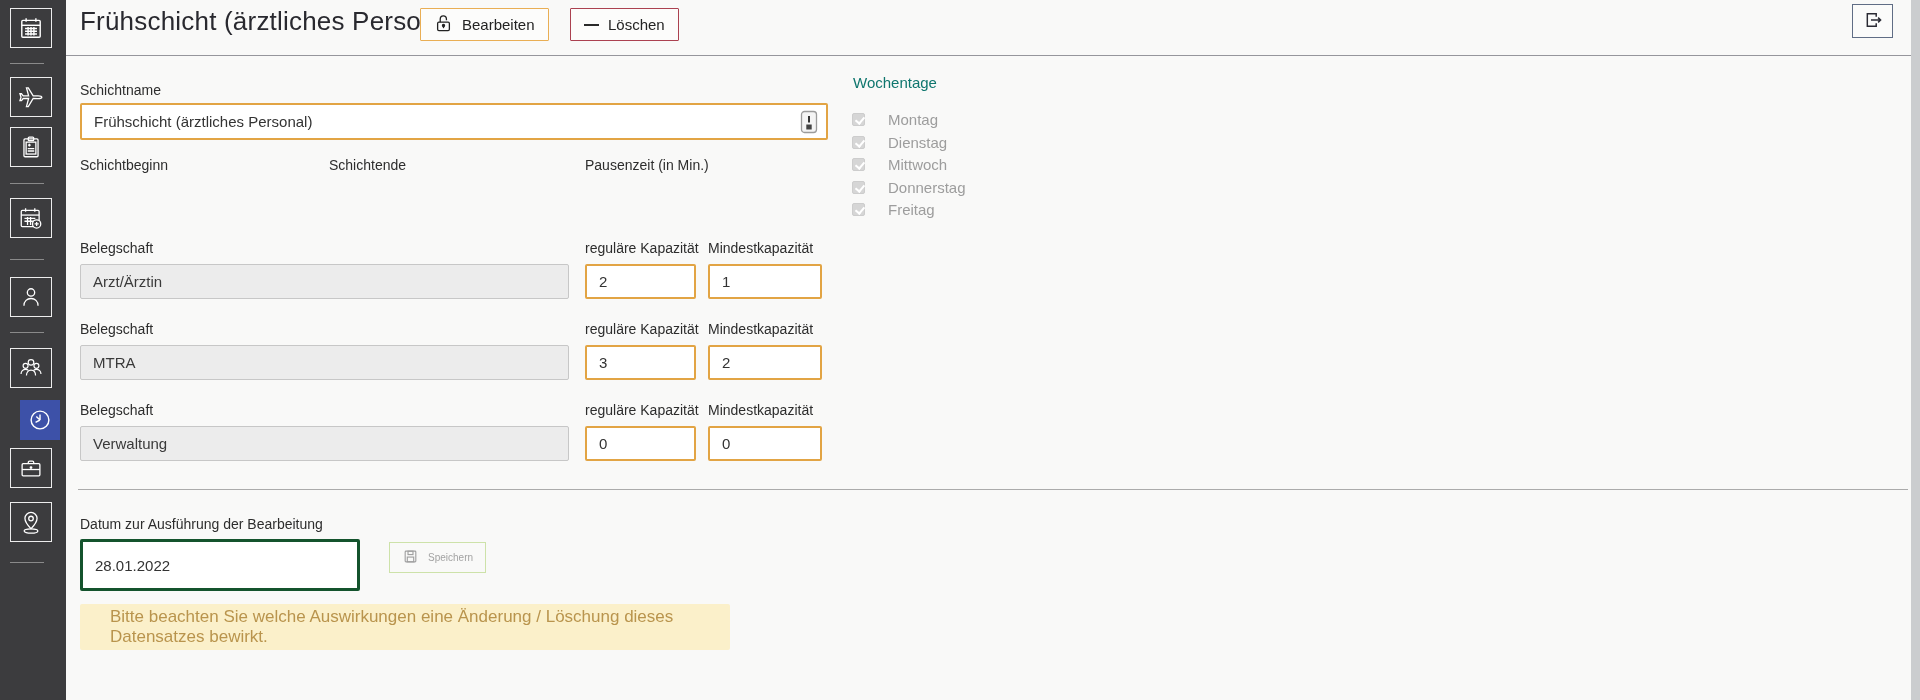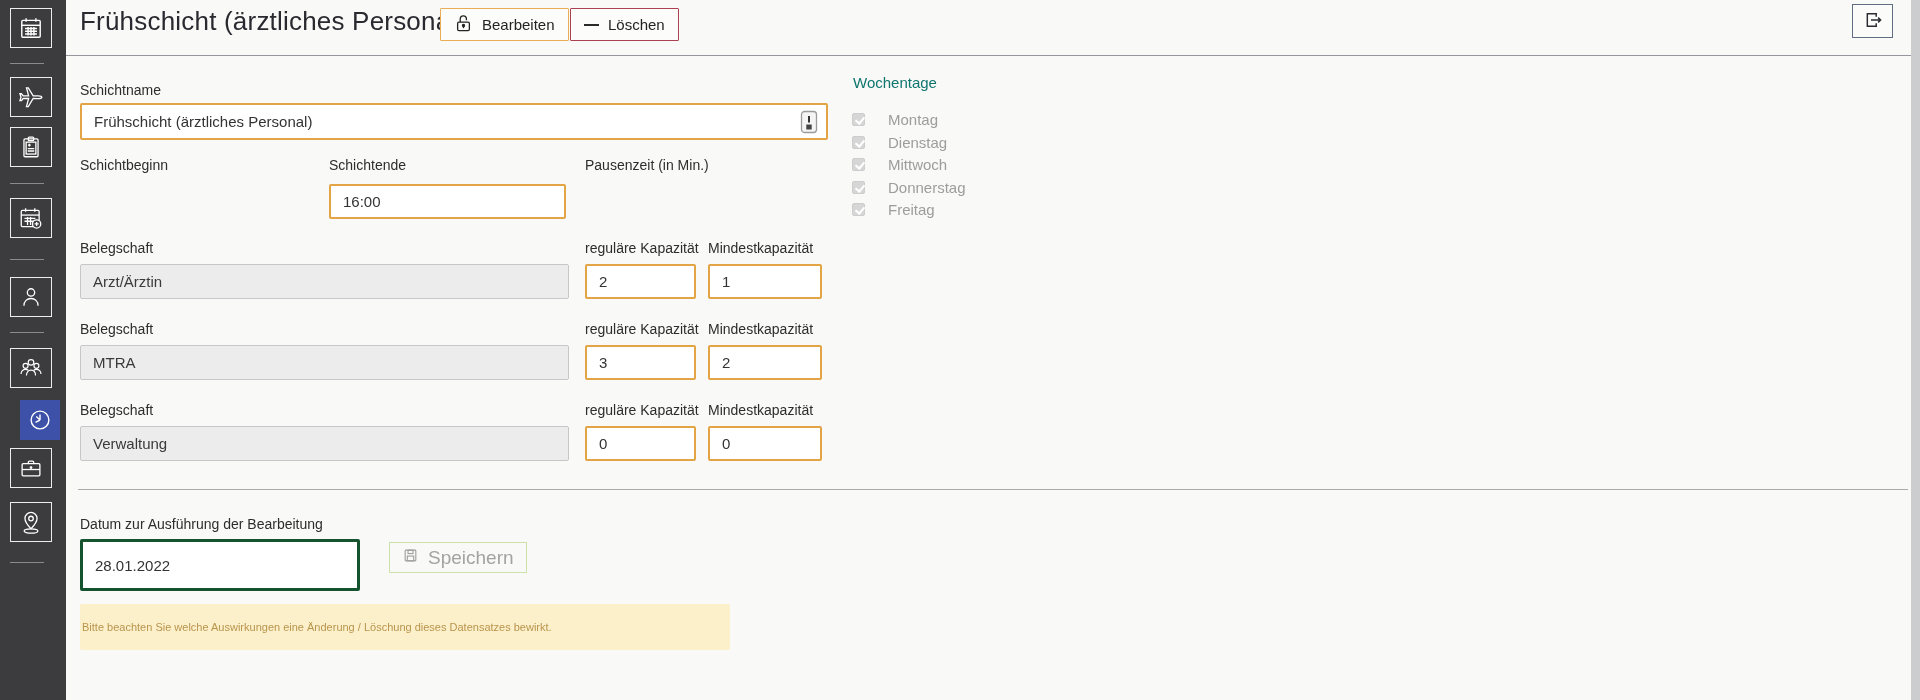--- a/index.html
+++ b/index.html
@@ -14,21 +14,21 @@
   .nav-box.active { left:20px; width:40px; border:none; background:#3d51a8; }
   .nav-div { position:absolute; left:10px; width:34px; height:1px; background:#8a8a8a; }
   .nav-box svg { display:block; }
 
   
   .page-title { position:absolute; left:80px; top:6px; font-size:26px; font-weight:normal;
                 color:#29292f; letter-spacing:.2px; white-space:nowrap; }
   .hdr-btn { position:absolute; top:8px; height:33px; display:inline-flex; align-items:center;
              gap:9px; padding:0 13px; background:#fcfcfb; font-size:15px; color:#232323;
              cursor:pointer; border-radius:1px; }
-  #btn-edit { left:420px; border:1px solid #e9ae54;margin-left:20px; }
+  #btn-edit { left:420px; border:1px solid #e9ae54; }
   #btn-delete { left:570px; border:1px solid #ab4150; }
   .dash-ic { width:15px; height:2px; background:#2a2a2a; }
   #btn-exit { position:absolute; left:1852px; top:4px; width:41px; height:34px;
               border:1px solid #606d85; background:#fbfbfa; display:flex; align-items:center;
               justify-content:center; cursor:pointer; }
   #hdr-divider { position:absolute; left:66px; top:55px; width:1845px; height:1px; background:#96969c; }
 
   
   .lbl { position:absolute; font-size:14px; color:#2d2d2d; white-space:nowrap; }
   .inp { position:absolute; height:35px; border:2px solid #e2a444; border-radius:2px;
@@ -40,24 +40,24 @@
   #inp-beg  { left:80px;  top:184px; width:236px; }
   #inp-end  { left:329px; top:184px; width:237px; }
   #inp-pau  { left:585px; top:184px; width:237px; }
   .beleg { left:80px; width:489px; }
   .reg   { left:585px; width:111px; }
   .mind  { left:708px; width:114px; }
   #sec-divider { position:absolute; left:78px; top:489px; width:1830px; height:1px; background:#ababab; }
   #inp-datum { left:80px; top:539px; width:280px; height:52px; border:3px solid #14532d; }
   #btn-save { position:absolute; left:389px; top:542px; height:31px; display:inline-flex;
               align-items:center; gap:9px; padding:0 12px; border:1px solid #cde2a9;
-              background:transparent; font-size:19px; color:#a3a3a3; cursor:pointer; }
+              background:transparent; font-size:10px; color:#a3a3a3; cursor:pointer; }
   #warning { position:absolute; left:80px; top:604px; width:650px; height:46px; background:#fbf0ca;
-             border-radius:2px; display:flex; align-items:center; padding-left:2px;
-             font-size:11px; color:#b9944d; }
+             border-radius:2px; display:flex; align-items:center; padding-left:30px;
+             font-size:17px; color:#b9944d; }
 
   
   #wt-head { position:absolute; left:853px; top:74px; font-size:15px; color:#0f766e; }
   .day-row { position:absolute; left:852px; display:flex; align-items:center; gap:23px; height:17px; }
   .cb { width:13px; height:13px; background:#d6d6d6; border:1px solid #cdcdcd; border-radius:2px;
         position:relative; }
   .cb.on::after { content:""; position:absolute; left:4px; top:1px; width:4px; height:7px;
         border:solid #fff; border-width:0 2px 2px 0; transform:rotate(40deg); }
   .day-lbl { font-size:15px; color:#9d9d9d; }
 
@@ -205,21 +205,20 @@
     <svg width="18" height="24" viewBox="0 0 18 24">
       <rect x="1.5" y="1.5" width="15" height="21" rx="3" fill="#f4f4f4" stroke="#9b9b9b" stroke-width="1.3"></rect>
       <line x1="9" y1="6" x2="9" y2="12.5" stroke="#333" stroke-width="2"></line>
       <rect x="6.3" y="14.5" width="5.4" height="5" fill="#444"></rect>
     </svg>
   </span>
 
   <span class="lbl" style="left:80px; top:157px">Schichtbeginn</span>
   <span class="lbl" style="left:329px; top:157px">Schichtende</span>
   <span class="lbl" style="left:585px; top:157px">Pausenzeit (in Min.)</span>
-  <input class="inp" id="inp-end" value="16:00" style="">
 
   <span class="lbl" style="left:80px; top:240px">Belegschaft</span>
   <span class="lbl" style="left:585px; top:240px">reguläre Kapazität</span>
   <span class="lbl" style="left:708px; top:240px">Mindestkapazität</span>
   <input class="inp disabled beleg" style="top: 264px;" disabled="" value="Arzt/Ärztin">
   <input class="inp reg" style="top: 264px;" value="2">
   <input class="inp mind" style="top: 264px;" value="1">
 
   <span class="lbl" style="left:80px; top:321px">Belegschaft</span>
   <span class="lbl" style="left:585px; top:321px">reguläre Kapazität</span>

